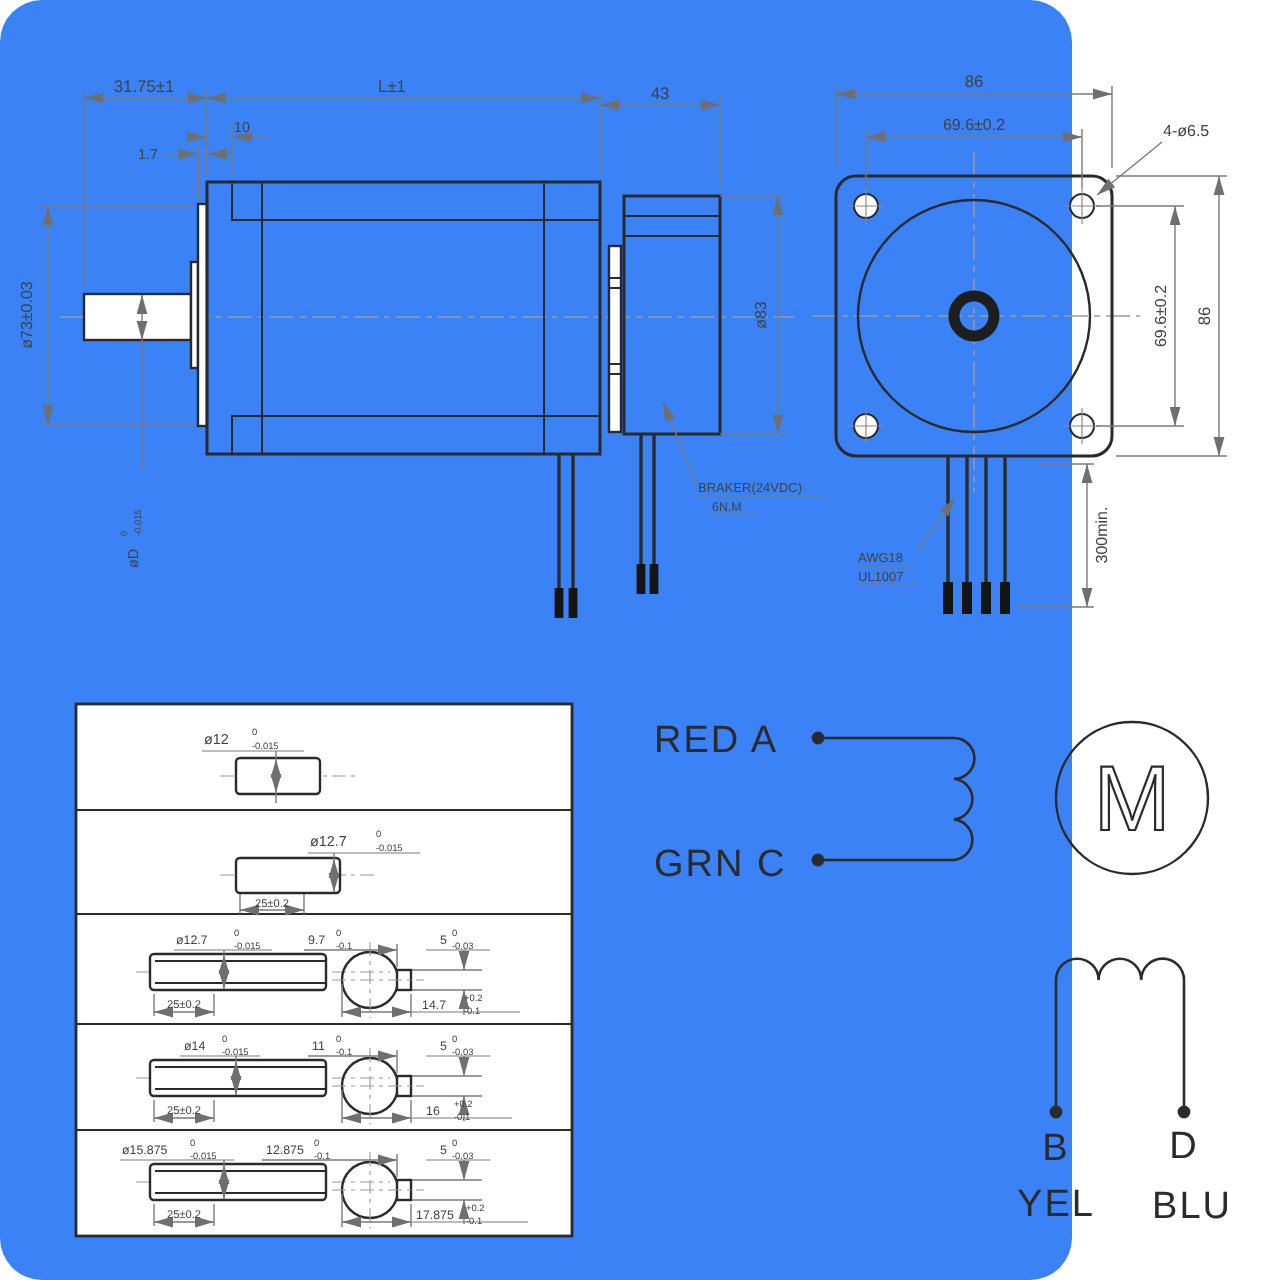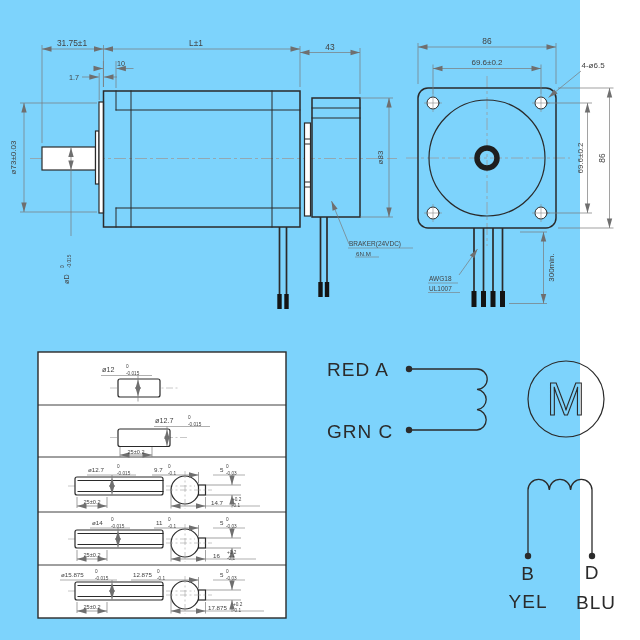--- a/index.html
+++ b/index.html
@@ -1,16 +1,16 @@
 <!DOCTYPE html>
 <html><head>
 <meta charset="utf-8">
 <style>
   html,body{margin:0;padding:0;background:#fff;}
-  #canvas{width:580px;height:640px;background:#7dd3fc;position:relative;}
+  #canvas{width:536px;height:640px;background:#3b82f6;position:relative;border-radius:21px;}
   svg{display:block;}
   .ol{stroke:#2a2a2a;stroke-width:1.5;fill:none;stroke-linecap:square;}
   .ol2{stroke:#2a2a2a;stroke-width:1;fill:none;stroke-linecap:square;}
   .ol3{stroke:#2a2a2a;stroke-width:1.2;fill:none;}
   .olf{stroke:#2a2a2a;stroke-width:1.2;fill:#ffffff;}
   .dl{stroke:#7a7a7a;stroke-width:.7;fill:none;}
   .und{stroke:#7a7a7a;stroke-width:.6;fill:none;}
   .cl{stroke:#9a9a9a;stroke-width:.75;fill:none;stroke-dasharray:12 3 3 3;}
   .cl2{stroke:#9a9a9a;stroke-width:.55;fill:none;stroke-dasharray:7 2.5 2 2.5;}
   .wl{stroke:#2b2b2b;stroke-width:1.7;fill:none;}

